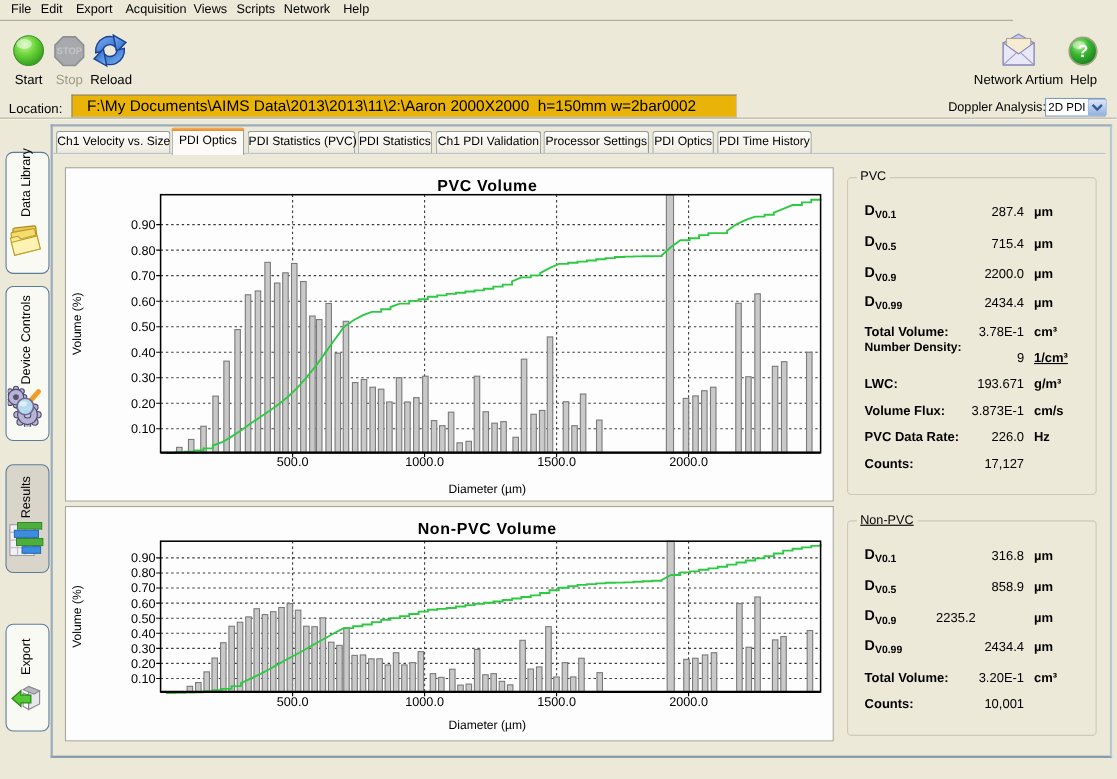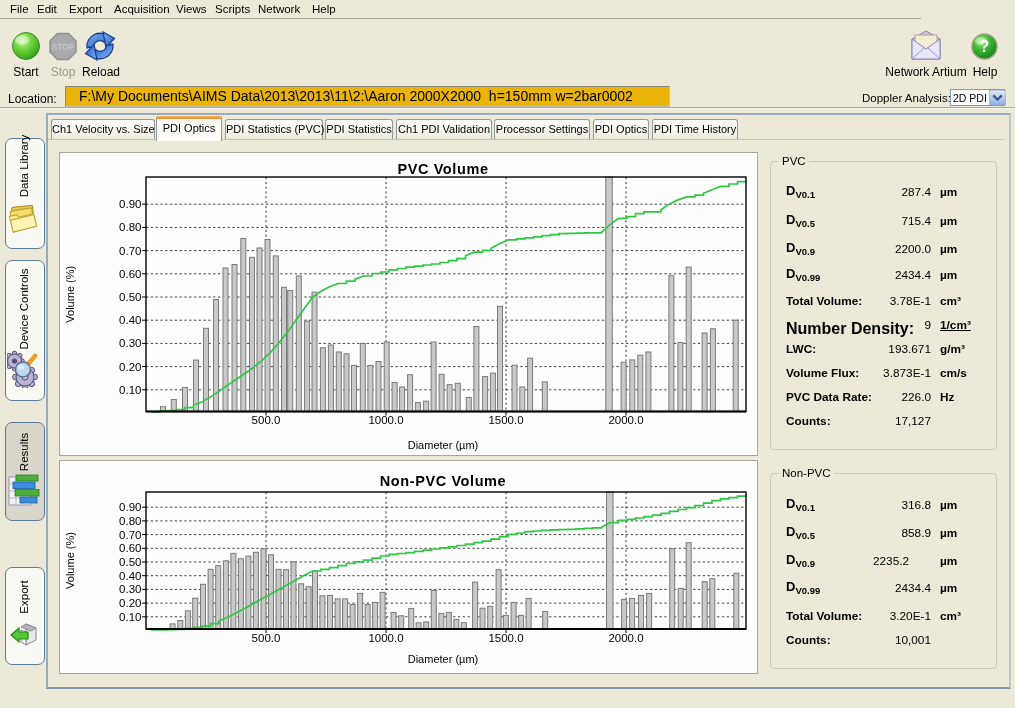--- a/index.html
+++ b/index.html
@@ -403,58 +403,58 @@
 <line x1="86" y1="168" x2="686" y2="168" stroke="#000" stroke-width="2"></line>
 <text x="383" y="24.5" font-size="14.5px" font-weight="bold" letter-spacing="0.6" text-anchor="middle" fill="#000">Non-PVC Volume</text>
 <text x="383" y="201.5" font-size="11px" text-anchor="middle" fill="#000">Diameter (µm)</text>
 <text x="14" y="99.5" font-size="11px" text-anchor="middle" fill="#000" transform="rotate(-90 14 99.5)">Volume (%)</text>
 </svg>
 </div>
 
 <div class="abs" style="left:770px;top:161px;width:225px;height:287px;border:1px solid #cecab6;border-radius:4px;"></div>
 <div class="abs" style="left:779px;top:155px;background:#ece9d8;padding:0 3px;font-size:11.5px;">PVC</div>
 <div class="abs" style="left:770px;top:473px;width:225px;height:194px;border:1px solid #cecab6;border-radius:4px;"></div>
-<div class="abs" style="left:779px;top:467px;background:#ece9d8;padding:0 3px;font-size:11.5px;">Non-PVC</div>
+<div class="abs" style="left:779px;top:467px;background:#ece9d8;padding:0 3px;font-size:11.5px;text-decoration:underline;">Non-PVC</div>
 <div class="abs" style="left:786px;top:183px;font-weight:bold;font-size:13px;">D<span style="font-size:9.5px;vertical-align:-3px;">V0.1</span></div>
 <div class="abs" style="left:851px;top:185px;width:80px;text-align:right;font-size:11.8px;">287.4</div>
 <div class="abs" style="left:940px;top:185px;font-weight:bold;font-size:11.8px;">µm</div>
 <div class="abs" style="left:786px;top:212px;font-weight:bold;font-size:13px;">D<span style="font-size:9.5px;vertical-align:-3px;">V0.5</span></div>
 <div class="abs" style="left:851px;top:214px;width:80px;text-align:right;font-size:11.8px;">715.4</div>
 <div class="abs" style="left:940px;top:214px;font-weight:bold;font-size:11.8px;">µm</div>
 <div class="abs" style="left:786px;top:240px;font-weight:bold;font-size:13px;">D<span style="font-size:9.5px;vertical-align:-3px;">V0.9</span></div>
 <div class="abs" style="left:851px;top:242px;width:80px;text-align:right;font-size:11.8px;">2200.0</div>
 <div class="abs" style="left:940px;top:242px;font-weight:bold;font-size:11.8px;">µm</div>
 <div class="abs" style="left:786px;top:266px;font-weight:bold;font-size:13px;">D<span style="font-size:9.5px;vertical-align:-3px;">V0.99</span></div>
 <div class="abs" style="left:851px;top:268px;width:80px;text-align:right;font-size:11.8px;">2434.4</div>
 <div class="abs" style="left:940px;top:268px;font-weight:bold;font-size:11.8px;">µm</div>
 <div class="abs" style="left:786px;top:294px;font-weight:bold;font-size:11.8px;">Total Volume:</div>
 <div class="abs" style="left:851px;top:294px;width:80px;text-align:right;font-size:11.8px;">3.78E-1</div>
 <div class="abs" style="left:940px;top:294px;font-weight:bold;font-size:11.8px;">cm³</div>
-<div class="abs" style="left:786px;top:320px;font-weight:bold;font-size:16px;">Number Density:</div>
+<div class="abs" style="left:786px;top:310px;font-weight:bold;font-size:11px;">Number Density:</div>
 <div class="abs" style="left:851px;top:318px;width:80px;text-align:right;font-size:11.8px;">9</div>
 <div class="abs" style="left:940px;top:318px;font-weight:bold;font-size:11.8px;text-decoration:underline;">1/cm³</div>
 <div class="abs" style="left:786px;top:342px;font-weight:bold;font-size:11.8px;">LWC:</div>
 <div class="abs" style="left:851px;top:342px;width:80px;text-align:right;font-size:11.8px;">193.671</div>
 <div class="abs" style="left:940px;top:342px;font-weight:bold;font-size:11.8px;">g/m³</div>
 <div class="abs" style="left:786px;top:366px;font-weight:bold;font-size:11.8px;">Volume Flux:</div>
 <div class="abs" style="left:851px;top:366px;width:80px;text-align:right;font-size:11.8px;">3.873E-1</div>
 <div class="abs" style="left:940px;top:366px;font-weight:bold;font-size:11.8px;">cm/s</div>
 <div class="abs" style="left:786px;top:390px;font-weight:bold;font-size:11.8px;">PVC Data Rate:</div>
 <div class="abs" style="left:851px;top:390px;width:80px;text-align:right;font-size:11.8px;">226.0</div>
 <div class="abs" style="left:940px;top:390px;font-weight:bold;font-size:11.8px;">Hz</div>
 <div class="abs" style="left:786px;top:414px;font-weight:bold;font-size:11.8px;">Counts:</div>
 <div class="abs" style="left:851px;top:414px;width:80px;text-align:right;font-size:11.8px;">17,127</div>
 <div class="abs" style="left:786px;top:496px;font-weight:bold;font-size:13px;">D<span style="font-size:9.5px;vertical-align:-3px;">V0.1</span></div>
 <div class="abs" style="left:851px;top:498px;width:80px;text-align:right;font-size:11.8px;">316.8</div>
 <div class="abs" style="left:940px;top:498px;font-weight:bold;font-size:11.8px;">µm</div>
 <div class="abs" style="left:786px;top:524px;font-weight:bold;font-size:13px;">D<span style="font-size:9.5px;vertical-align:-3px;">V0.5</span></div>
 <div class="abs" style="left:851px;top:526px;width:80px;text-align:right;font-size:11.8px;">858.9</div>
 <div class="abs" style="left:940px;top:526px;font-weight:bold;font-size:11.8px;">µm</div>
 <div class="abs" style="left:786px;top:552px;font-weight:bold;font-size:13px;">D<span style="font-size:9.5px;vertical-align:-3px;">V0.9</span></div>
-<div class="abs" style="left:851px;top:554px;width:80px;text-align:center;font-size:11.8px;">2235.2</div>
+<div class="abs" style="left:851px;top:554px;width:80px;text-align:left;font-size:11.8px;">2235.2</div>
 <div class="abs" style="left:940px;top:554px;font-weight:bold;font-size:11.8px;">µm</div>
 <div class="abs" style="left:786px;top:579px;font-weight:bold;font-size:13px;">D<span style="font-size:9.5px;vertical-align:-3px;">V0.99</span></div>
 <div class="abs" style="left:851px;top:581px;width:80px;text-align:right;font-size:11.8px;">2434.4</div>
 <div class="abs" style="left:940px;top:581px;font-weight:bold;font-size:11.8px;">µm</div>
 <div class="abs" style="left:786px;top:609px;font-weight:bold;font-size:11.8px;">Total Volume:</div>
 <div class="abs" style="left:851px;top:609px;width:80px;text-align:right;font-size:11.8px;">3.20E-1</div>
 <div class="abs" style="left:940px;top:609px;font-weight:bold;font-size:11.8px;">cm³</div>
 <div class="abs" style="left:786px;top:633px;font-weight:bold;font-size:11.8px;">Counts:</div>
 <div class="abs" style="left:851px;top:633px;width:80px;text-align:right;font-size:11.8px;">10,001</div>
 

